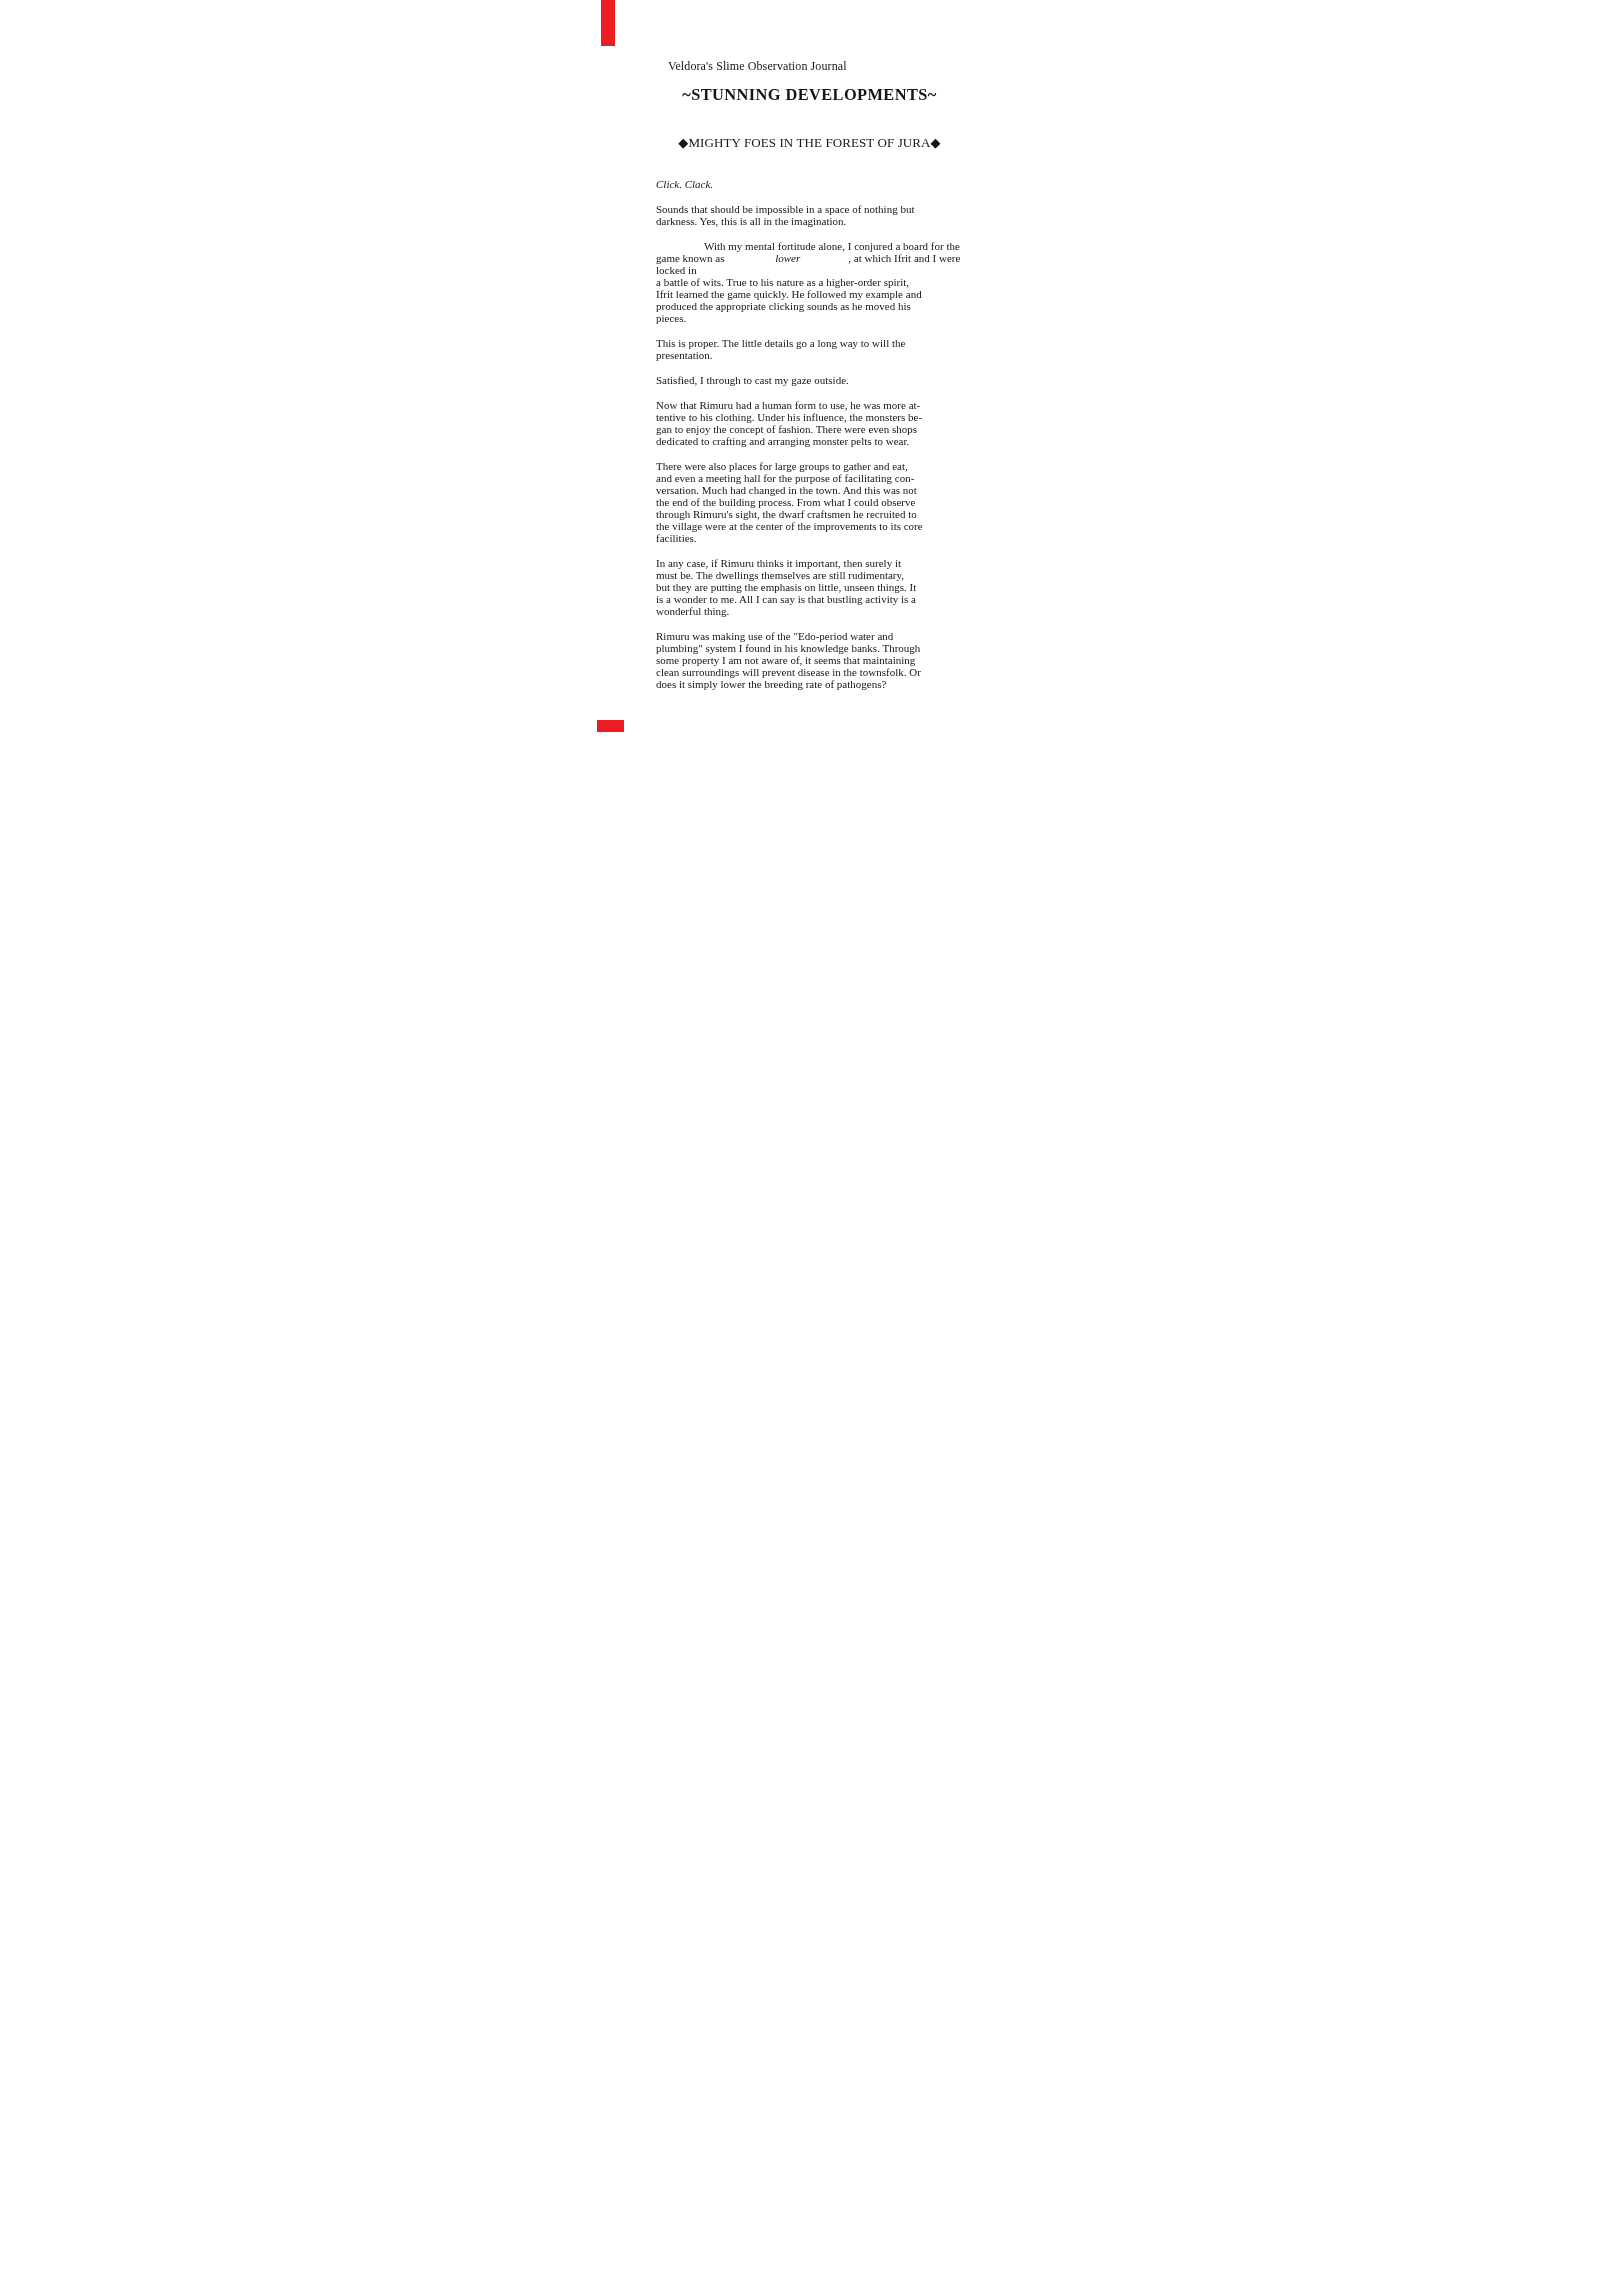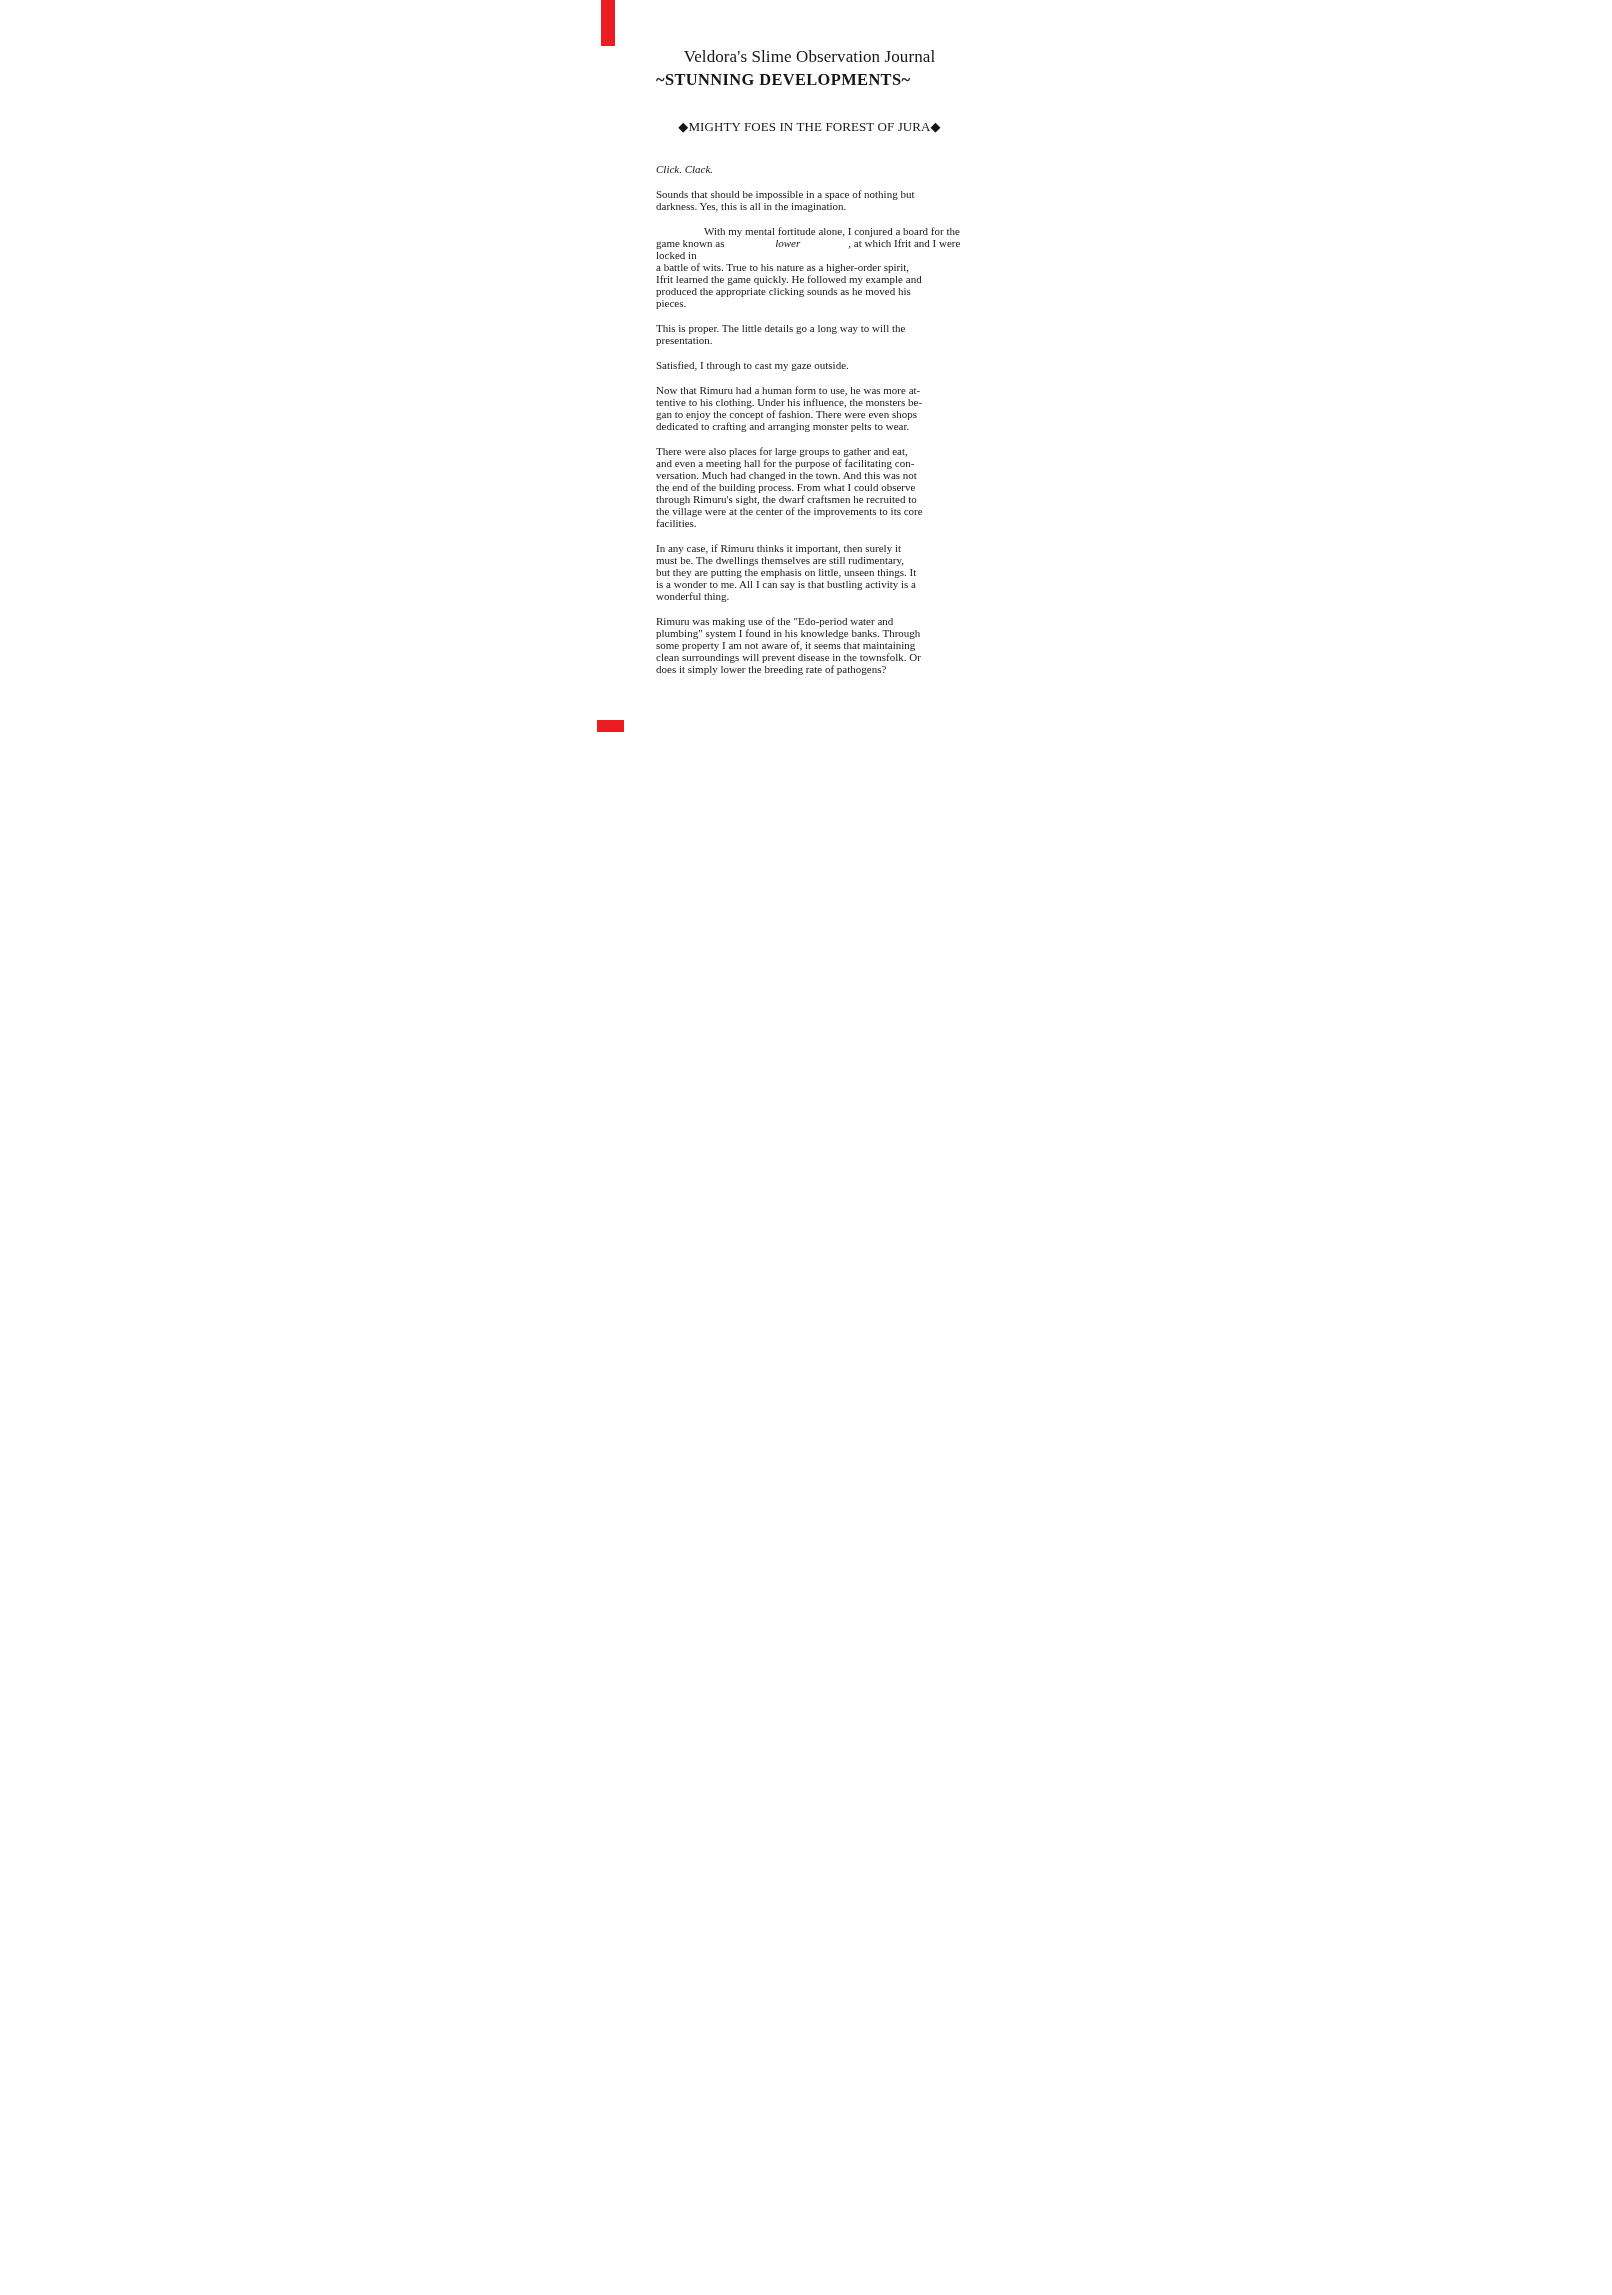--- a/index.html
+++ b/index.html
@@ -38,30 +38,29 @@
     width: 27px;
     height: 12px;
     background: var(--accent);
   }
   .content {
     padding-top: 47px;
     margin-left: 107px;
     width: 307px;
   }
   .book-title {
-    margin: 0;
-    text-align: center;
-    font-size: 17px;
+    margin: 12px;
+    font-size: 12px;
     line-height: 1.2;
     font-weight: 400;
     letter-spacing: 0.1px;
   }
   .chapter-title {
     margin: 2.3px 0 0;
-    text-align: left;
+    text-align: center;
     font-size: 16.4px;
     line-height: 1.2;
     font-weight: 700;
     letter-spacing: 0.4px;
   }
   .section-heading {
     margin: 30px 0 0;
     text-align: center;
     font-size: 13px;
     line-height: 1.25;

